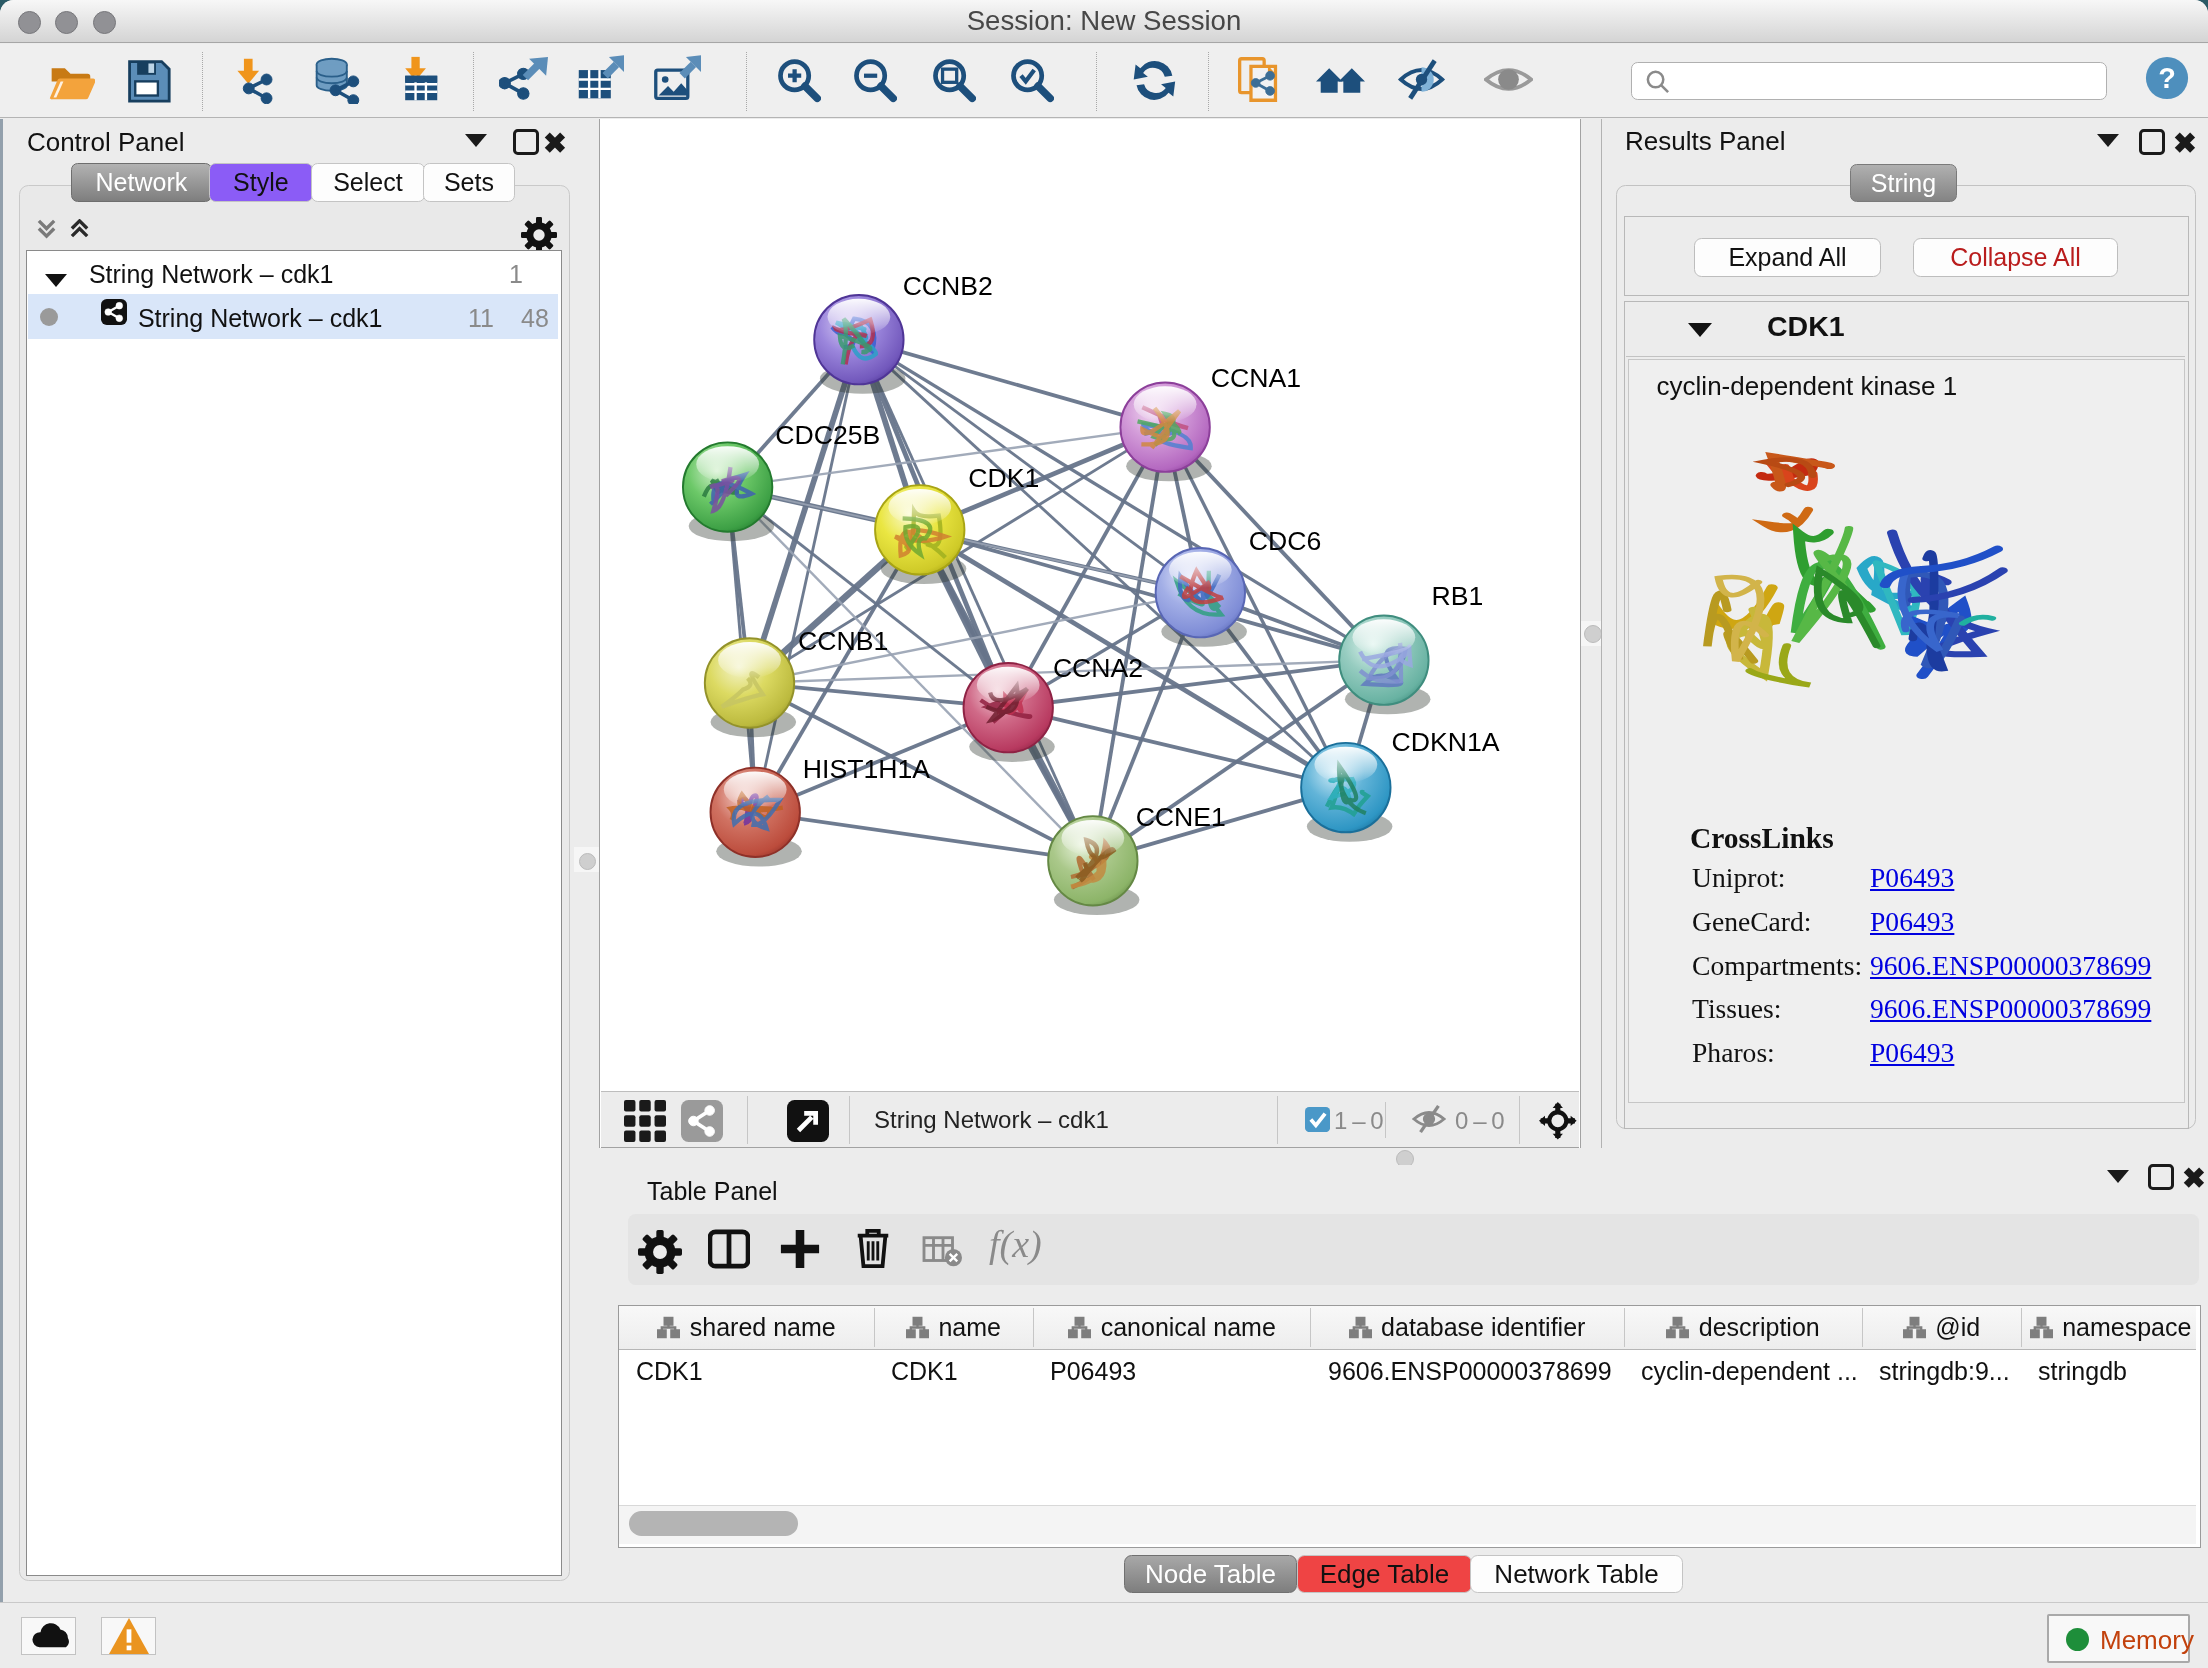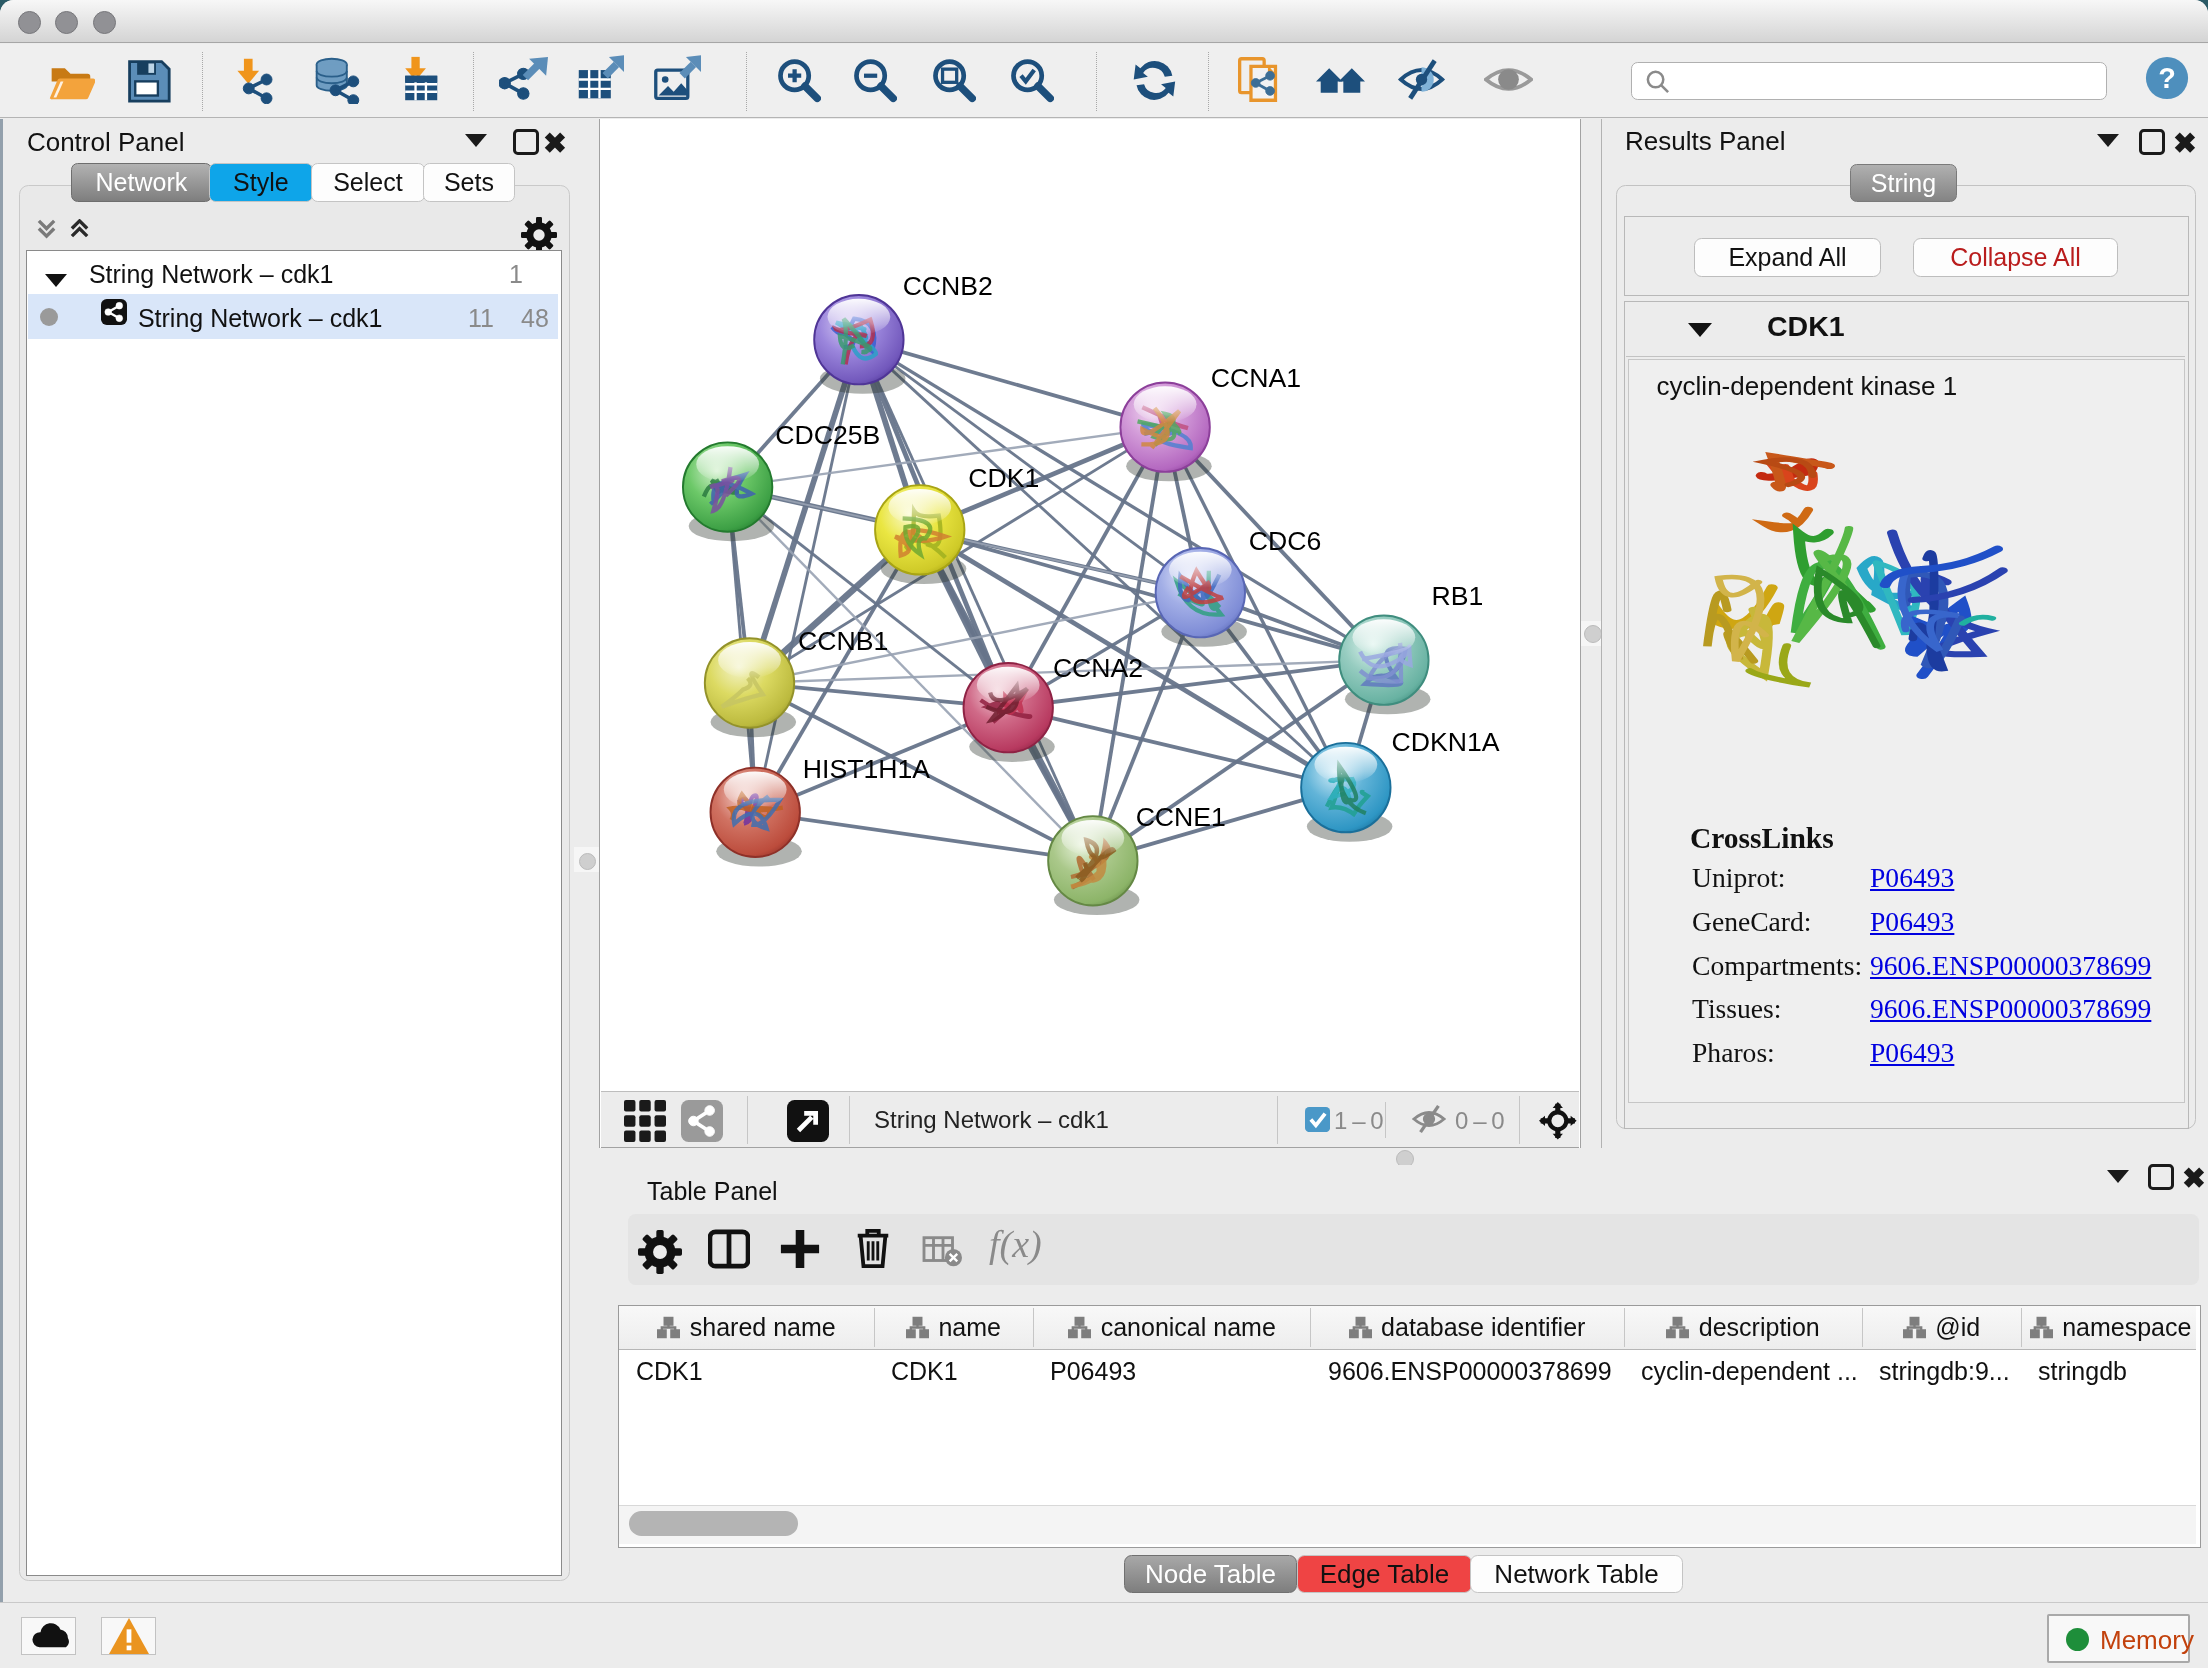--- a/index.html
+++ b/index.html
@@ -1,17 +1,18 @@
 <!DOCTYPE html>
 <html style="font-size:15px"><head><meta charset="utf-8"><style>html,body{margin:0;padding:0;}body{width:2208px;height:1668px;background:#2a5a66;font-family:'Liberation Sans',sans-serif;position:relative;overflow:hidden;}.win{position:absolute;left:0;top:0;width:2208px;height:1668px;background:#ececec;border-radius:13.3px 13.3px 0 0;overflow:hidden;}.titlebar{position:absolute;left:0;top:0;width:2208px;height:42px;background:linear-gradient(#f7f7f7,#d4d4d4);border-bottom:1.9px solid #a6a6a6;border-radius:13.3px 13.3px 0 0;}.toolbar{position:absolute;left:0;top:44px;width:2208px;height:73px;background:#efefef;border-bottom:1.9px solid #b4b4b4;}</style></head><body>
 <div class="win">
     <div class="titlebar">
       <div style="position:absolute;left:18px;top:10.5px;width:21px;height:21px;border-radius:50%;background:#919195;border:1.4px solid #77777b;"></div>
       <div style="position:absolute;left:55px;top:10.5px;width:21px;height:21px;border-radius:50%;background:#919195;border:1.4px solid #77777b;"></div>
       <div style="position:absolute;left:93px;top:10.5px;width:21px;height:21px;border-radius:50%;background:#919195;border:1.4px solid #77777b;"></div>
+      <div style="position:absolute;left:0;top:4.8px;width:2208px;text-align:center;font:27.6px 'Liberation Sans',sans-serif;color:#474747;">Session: New Session</div>
     </div>
     <div class="toolbar">
       <div style="position:absolute;left:46px;top:10.5px;width:53px;height:53px"><svg width="49" height="49" viewBox="0 0 52 52" style="">
           <path d="M6 14 h14 l6 6 h18 a3 3 0 0 1 3 3 v5 h-41 z" fill="#c87a14"></path>
           <path d="M4 46 l8-19 a3 3 0 0 1 3-2 h35 a2.5 2.5 0 0 1 2.4 3.4 L45 45 a3 3 0 0 1-3 2 H7 a3 3 0 0 1-3-1 z" fill="#f3a33c"></path>
           <path d="M8 45 l7.5-17 h3 L11 45 z" fill="#ffffff" opacity="0.85"></path>
         </svg></div>
       <div style="position:absolute;left:123px;top:10.5px;width:53px;height:53px"><svg width="49" height="49" viewBox="0 0 52 52" style="">
           <path d="M7 7 h34 l8 8 v34 H7 z" fill="#5b8db8" stroke="#173e5e" stroke-width="3"></path>
           <rect x="15" y="7" width="20" height="14" fill="#173e5e"></rect>
@@ -174,21 +175,21 @@
           <text x="24" y="34" text-anchor="middle" font-family="Liberation Sans" font-size="30" font-weight="bold" fill="#fff">?</text>
         </svg></div>
     </div>
     <div style="position:absolute;left:0;top:119px;width:2.9px;height:1549px;background:#93a0ac;"></div>
     <div style="position:absolute;left:2.9px;top:119px;width:596px;height:1495px;background:#ececec;">
       <div style="position:absolute;left:24px;top:7.6px;font:26px 'Liberation Sans',sans-serif;color:#111;">Control Panel</div>
       <div style="position:absolute;left:462px;top:14.3px;"><span style="display:inline-block;width:0;height:0;border-left:11.4px solid transparent;border-right:11.4px solid transparent;border-top:13.3px solid #1a1a1a;"></span></div>
       <div style="position:absolute;left:510px;top:9.5px;width:20px;height:20px;border:3.3px solid #1a1a1a;border-radius:4.8px;"></div>
       <div style="position:absolute;left:540px;top:7.6px;font:bold 28.5px 'Liberation Sans',sans-serif;color:#1a1a1a;">✖</div>
       <div style="position:absolute;left:68px;top:44px;width:139px;height:37px;background:linear-gradient(#b2b2b2,#7e7e7e);color:#fff;border:1px solid #6e6e6e;border-radius:6.7px;font:25px 'Liberation Sans',sans-serif;display:flex;align-items:center;justify-content:center;z-index:3;">Network</div>
-      <div style="position:absolute;left:206px;top:44px;width:102px;height:37px;background:#0ea5e9;color:#111;border:1px solid #c4c4c4;border-radius:6.7px;font:25px 'Liberation Sans',sans-serif;display:flex;align-items:center;justify-content:center;z-index:3;">Style</div>
+      <div style="position:absolute;left:206px;top:44px;width:102px;height:37px;background:#8b5cf6;color:#111;border:1px solid #c4c4c4;border-radius:6.7px;font:25px 'Liberation Sans',sans-serif;display:flex;align-items:center;justify-content:center;z-index:3;">Style</div>
       <div style="position:absolute;left:308px;top:44px;width:112px;height:37px;background:#fdfdfd;color:#111;border:1px solid #c4c4c4;border-radius:6.7px;font:25px 'Liberation Sans',sans-serif;display:flex;align-items:center;justify-content:center;z-index:3;">Select</div>
       <div style="position:absolute;left:420px;top:44px;width:90px;height:37px;background:#fdfdfd;color:#111;border:1px solid #c4c4c4;border-radius:6.7px;font:25px 'Liberation Sans',sans-serif;display:flex;align-items:center;justify-content:center;z-index:3;">Sets</div>
       <div style="position:absolute;left:16px;top:66px;width:549px;height:1394px;background:#e9e9e9;border:1px solid #cicic1;border:1px solid #c9c9c9;border-radius:9.5px;"></div>
       <div style="position:absolute;left:34px;top:100px;"><svg width="21" height="21" viewBox="0 0 22 22" style="">
           <g stroke="#7a7a7a" stroke-width="3.5" fill="none">
             <path d="M2 2 l8 8 8-8"></path>
             <path d="M2 10 l8 8 8-8"></path>
           </g>
         </svg></div>
       <div style="position:absolute;left:67px;top:100px;"><svg width="21" height="21" viewBox="0 0 22 22" style="">

